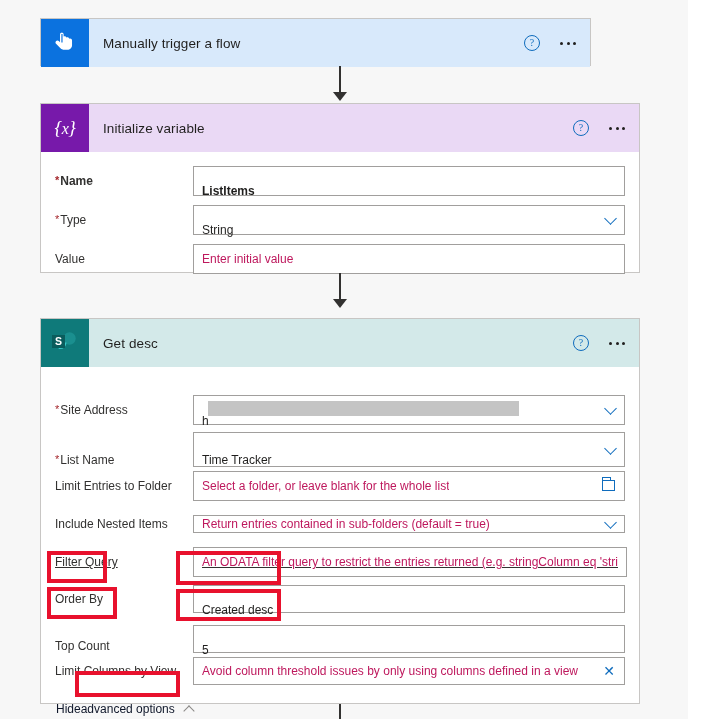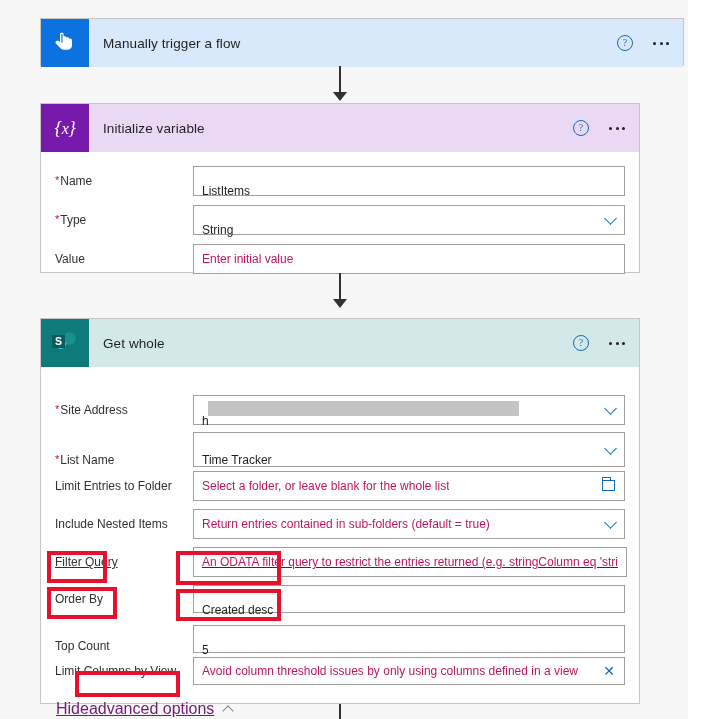--- a/index.html
+++ b/index.html
@@ -189,25 +189,24 @@
   }
 
   
   .adv-row {
     display: flex;
     align-items: center;
     height: 40px;
     padding-left: 1px;
   }
   .adv-link {
-    color: #701a75;
-    font-size: 16px;
+    color: #0f172a;
+    font-size: 12px;
     cursor: pointer;
     white-space: nowrap;
-    text-decoration: underline;
   }
   .adv-caret {
     margin-left: 10px;
     width: 8px; height: 8px;
     border-left: 1.4px solid #8a8886;
     border-top: 1.4px solid #8a8886;
     transform: rotate(45deg);
     margin-top: 3px;
   }
 
@@ -244,21 +243,21 @@
     font-size: 19px;
     font-style: italic;
     letter-spacing: -0.5px;
   }
 </style>
 </head>
 <body>
 
 <div class="canvas">
 
-  <div class="card" style="left:40px; top:18px; width:644px; height:48px;">
+  <div class="card" style="left:40px; top:18px; width:551px; height:48px;">
     <div class="card-header" style="background:#d8e9fb;">
       <div class="card-icon icon-trigger">
         <svg width="26" height="26" viewBox="0 0 24 24" aria-hidden="true">
           <path fill="#ffffff" d="M9.2 2.4c-1.0 0-1.8.85-1.8 1.9v7.0l-1.15-1.1c-.75-.72-1.95-.66-2.62.13-.6.7-.56 1.76.1 2.42l4.1 4.1c.9.9 2.1 1.4 3.37 1.4h3.1c2.3 0 4.2-1.9 4.2-4.2V9.6c0-.95-.78-1.72-1.73-1.72-.3 0-.58.08-.82.22-.18-.78-.88-1.36-1.72-1.36-.36 0-.7.11-.98.29-.25-.68-.9-1.17-1.67-1.17-.3 0-.58.08-.83.21V4.3c0-1.05-.82-1.9-1.83-1.9z"></path>
           <path fill="none" stroke="#0b72df" stroke-width="1.1" d="M9.2 3.7v7.9"></path>
         </svg>
       </div>
       <div class="card-title">Manually trigger a flow</div>
       <div class="header-actions">
         <div class="help-icon">?</div>
@@ -284,21 +283,21 @@
         <div class="help-icon">?</div>
         <div class="ellipsis-icon">
             <i></i>
             <i></i>
             <i></i>
           </div>
       </div>
     </div>
     <div class="card-body" style="padding-top:9px;">
 
-      <div class="frow" style="height:39px;">
+      <div class="frow" style="height:39px;font-weight:bold;">
         <div class="flabel">
           <span class="req">*</span><span>Name</span>
         </div>
         <div class="fctrl" style="height:30px;">
           <span class="val">ListItems</span>
         </div>
       </div>
 
       <div class="frow" style="height:39px;">
         <div class="flabel">
@@ -326,21 +325,21 @@
   <div class="card" style="left:40px; top:318px; width:600px; height:386px;">
     <div class="card-header" style="background:#d3e9e9;">
       <div class="card-icon icon-sharepoint">
         <svg width="30" height="26" viewBox="0 0 30 26" aria-hidden="true">
           <circle cx="19.5" cy="8.5" r="6.2" fill="#1a8f8f"></circle>
           <path d="M16.5 12.5a6.6 6.6 0 0 1-6.6 6.6h-1.2v-6.6z" fill="#36c5c5"></path>
           <rect x="2" y="5" width="13" height="13" fill="#0a5c5c"></rect>
           <text x="8.5" y="14.8" font-family="Liberation Sans, sans-serif" font-size="10.5" font-weight="bold" fill="#ffffff" text-anchor="middle">S</text>
         </svg>
       </div>
-      <div class="card-title">Get whole</div>
+      <div class="card-title">Get desc</div>
       <div class="header-actions">
         <div class="help-icon">?</div>
         <div class="ellipsis-icon">
             <i></i>
             <i></i>
             <i></i>
           </div>
       </div>
     </div>
 
@@ -370,21 +369,21 @@
       <div class="frow" style="height:38px;">
         <div class="flabel">Limit Entries to Folder</div>
         <div class="fctrl" style="height:30px;">
           <span class="ph">Select a folder, or leave blank for the whole list</span>
           <span class="foldericon"></span>
         </div>
       </div>
 
       <div class="frow" style="height:38px;">
         <div class="flabel">Include Nested Items</div>
-        <div class="fctrl" style="height:30px;">
+        <div class="fctrl" style="height:18px;">
           <span class="ph">Return entries contained in sub-folders (default = true)</span>
           <span class="chev"></span>
         </div>
       </div>
 
       <div class="frow" style="height:38px;text-decoration:underline;">
         <div class="flabel">Filter Query</div>
         <div class="fctrl" style="height:30px;justify-content:flex-end;">
           <span class="ph">An ODATA filter query to restrict the entries returned (e.g. stringColumn eq 'stri</span>
         </div>

